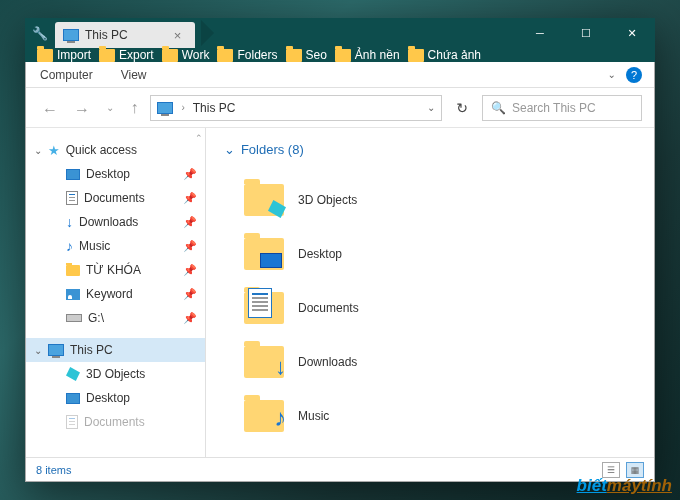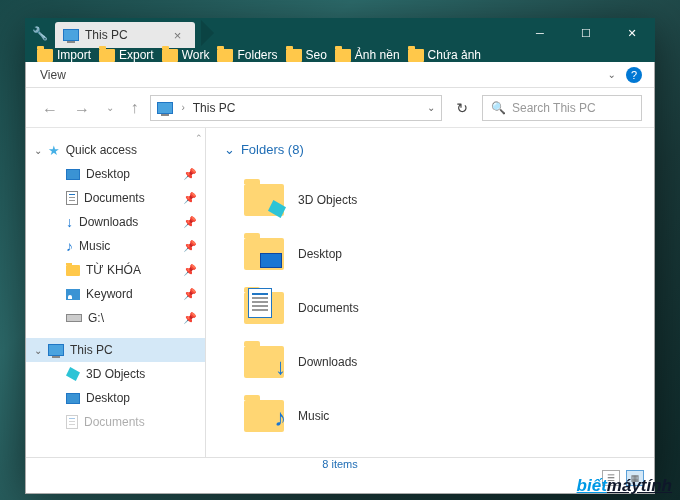--- a/index.html
+++ b/index.html
@@ -41,21 +41,21 @@
 .section-hdr { display: flex; align-items: center; gap: 6px; font-size: 13px; color: #1f6db5; margin-bottom: 16px; }
 .folder-row { display: flex; align-items: center; gap: 14px; height: 54px; padding-left: 20px; font-size: 12px; color: #333; }
 .big-folder { width: 40px; height: 32px; background: #ffd673; border-radius: 2px; position: relative; }
 .big-folder::before { content: ""; position: absolute; top: -5px; left: 0; width: 16px; height: 5px; background: #ffd673; border-radius: 2px 2px 0 0; }
 .overlay-3d { position: absolute; bottom: -2px; right: -2px; width: 18px; height: 18px; background: #2dc4d6; clip-path: polygon(30% 0, 100% 40%, 70% 100%, 0 60%); }
 .overlay-desk { position: absolute; bottom: 2px; right: 2px; width: 22px; height: 15px; background: #1976d2; border: 1px solid #0d47a1; }
 .overlay-doc { position: absolute; top: -4px; left: 4px; width: 24px; height: 30px; background: #fff; border: 1px solid #2076c4; }
 .overlay-doc::after { content: ""; position: absolute; top: 4px; left: 3px; right: 3px; height: 2px; background: #2076c4; box-shadow: 0 4px 0 #999, 0 8px 0 #999, 0 12px 0 #999, 0 16px 0 #999; }
 .overlay-dl { position: absolute; bottom: -2px; right: -2px; color: #1976d2; font-size: 22px; font-weight: bold; }
 .overlay-music { position: absolute; bottom: 0; right: -2px; color: #1976d2; font-size: 24px; }
-.status { height: 36px; border-top: 1px solid #e0e0e0; display: flex; align-items: center; padding: 0 10px; font-size: 11px; color: #1f6db5; flex-direction: column; }
+.status { height: 24px; border-top: 1px solid #e0e0e0; display: flex; align-items: center; padding: 0 10px; font-size: 11px; color: #1f6db5; }
 .status-right { margin-left: auto; display: flex; gap: 6px; color: #666; }
 .viewbtn { width: 18px; height: 16px; border: 1px solid #aaa; display: flex; align-items: center; justify-content: center; font-size: 9px; }
 .viewbtn.active { background: #d4e8f7; border-color: #5aa0d8; }
 .ico-pc { width: 16px; height: 12px; background: #4aa3df; border: 1px solid #2076c4; position: relative; }
 .ico-pc::after { content: ""; position: absolute; bottom: -3px; left: 3px; right: 3px; height: 2px; background: #888; }
 .ico-desk { width: 14px; height: 11px; background: #3a93d4; border: 1px solid #2076c4; }
 .ico-doc { width: 12px; height: 14px; background: #fff; border: 1px solid #888; position: relative; }
 .ico-doc::after { content: ""; position: absolute; top: 2px; left: 2px; right: 2px; height: 1px; background: #2076c4; box-shadow: 0 3px 0 #999, 0 6px 0 #999; }
 .ico-dl { color: #1976d2; font-size: 14px; font-weight: bold; }
 .ico-music { color: #1976d2; font-size: 14px; }
@@ -116,20 +116,21 @@
       </div>
     <div class="bm">
         <span class="bm-folder"></span>
         <span>Chứa ảnh</span>
       </div>
   </div>
 
   <div class="content">
 
     <div class="ribbon">
+      <div class="ribbon-tab">Computer</div>
       <div class="ribbon-tab">View</div>
       <div class="ribbon-right">
         <span class="chev">⌄</span>
         <span class="help">?</span>
       </div>
     </div>
 
     <div class="navbar">
       <span class="navbtn">←</span>
       <span class="navbtn">→</span>
@@ -253,13 +254,13 @@
       <span>8 items</span>
       <div class="status-right">
         <div class="viewbtn">☰</div>
         <div class="viewbtn active">▦</div>
       </div>
     </div>
 
   </div>
 </div>
 
-<div class="waterm"><span>biết</span><span style="color:#0f172a">máytính</span></div>
+<div class="waterm"><span>biết</span><span style="color:#a16207">máytính</span></div>
 
 </body></html>

